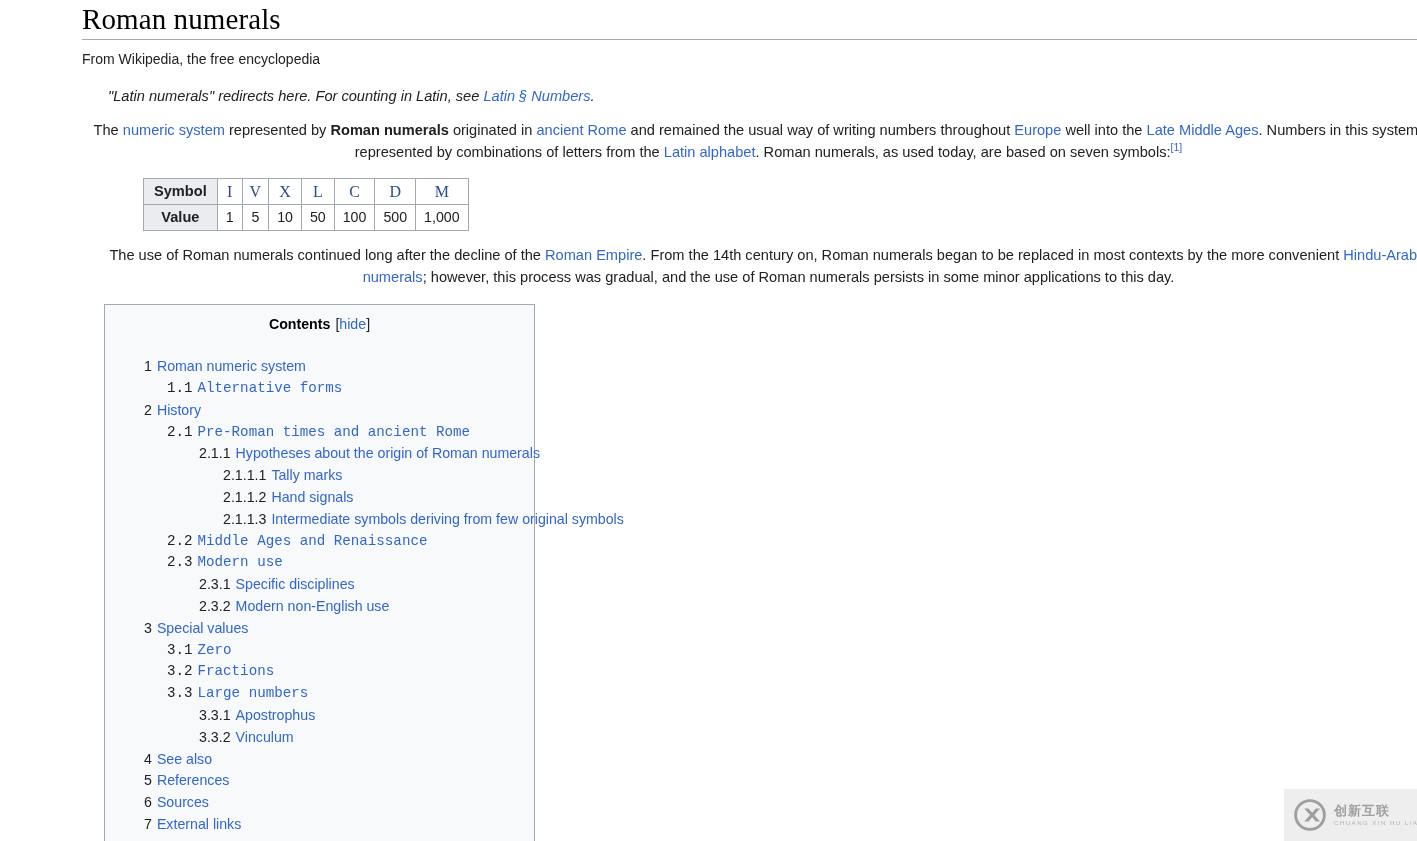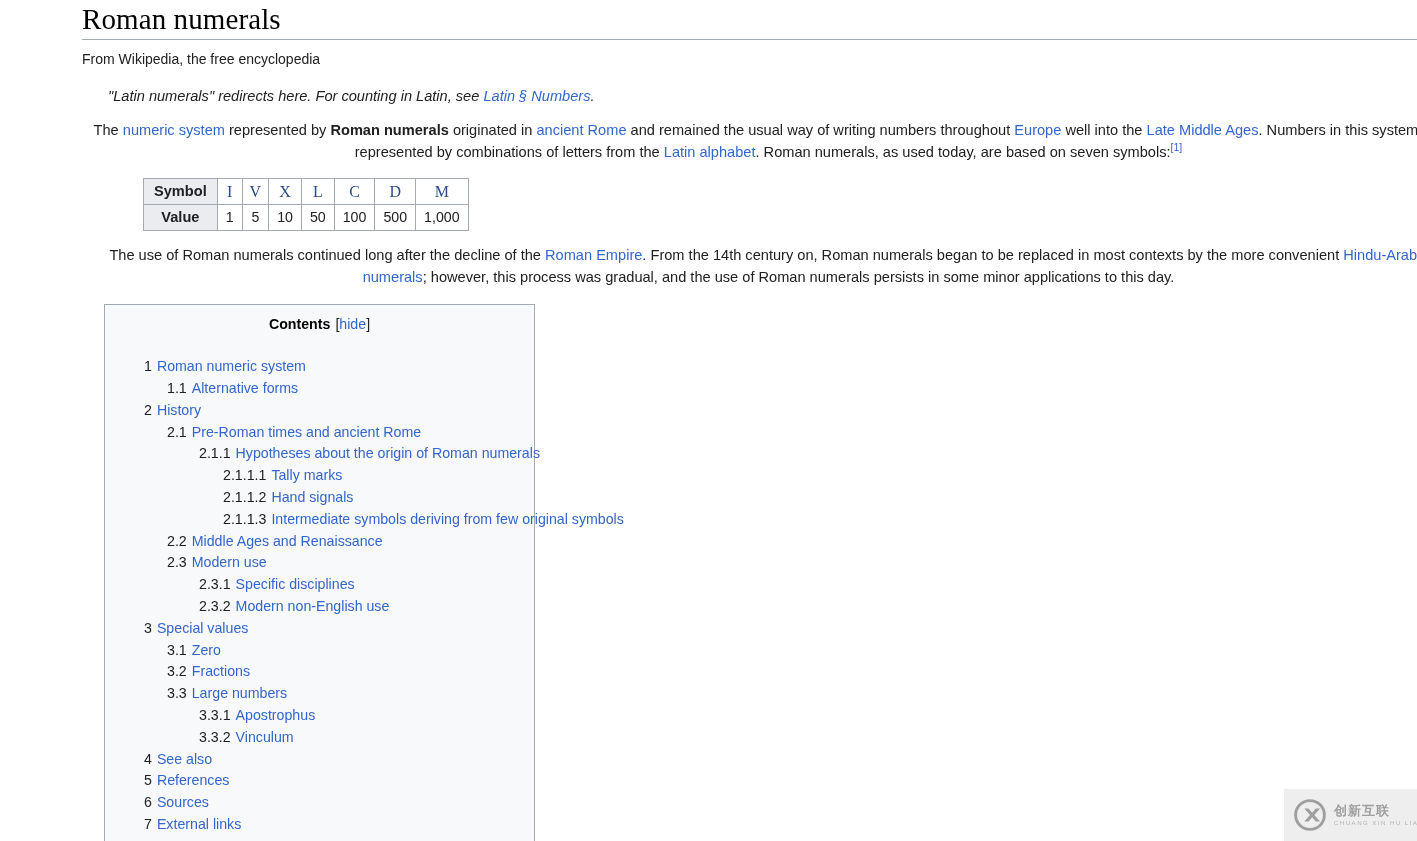--- a/index.html
+++ b/index.html
@@ -151,21 +151,21 @@
   }
   li.toc-item .tocnumber {
     color: #202122;
     margin-right: 5px;
   }
   li.toc-item .toctext {
     color: #3366cc;
     cursor: pointer;
   }
   .lvl1 { padding-left: 9px; }
-  .lvl2 { padding-left: 32px; }
+  .lvl2 { padding-left: 32px; font-family: Liberation Mono, monospace; }
   .lvl3 { padding-left: 64px; }
   .lvl4 { padding-left: 88px; }
 
   
   .scrollbar-track {
     position: absolute;
     right: 0;
     top: 0;
     width: 6px;
     height: 841px;

